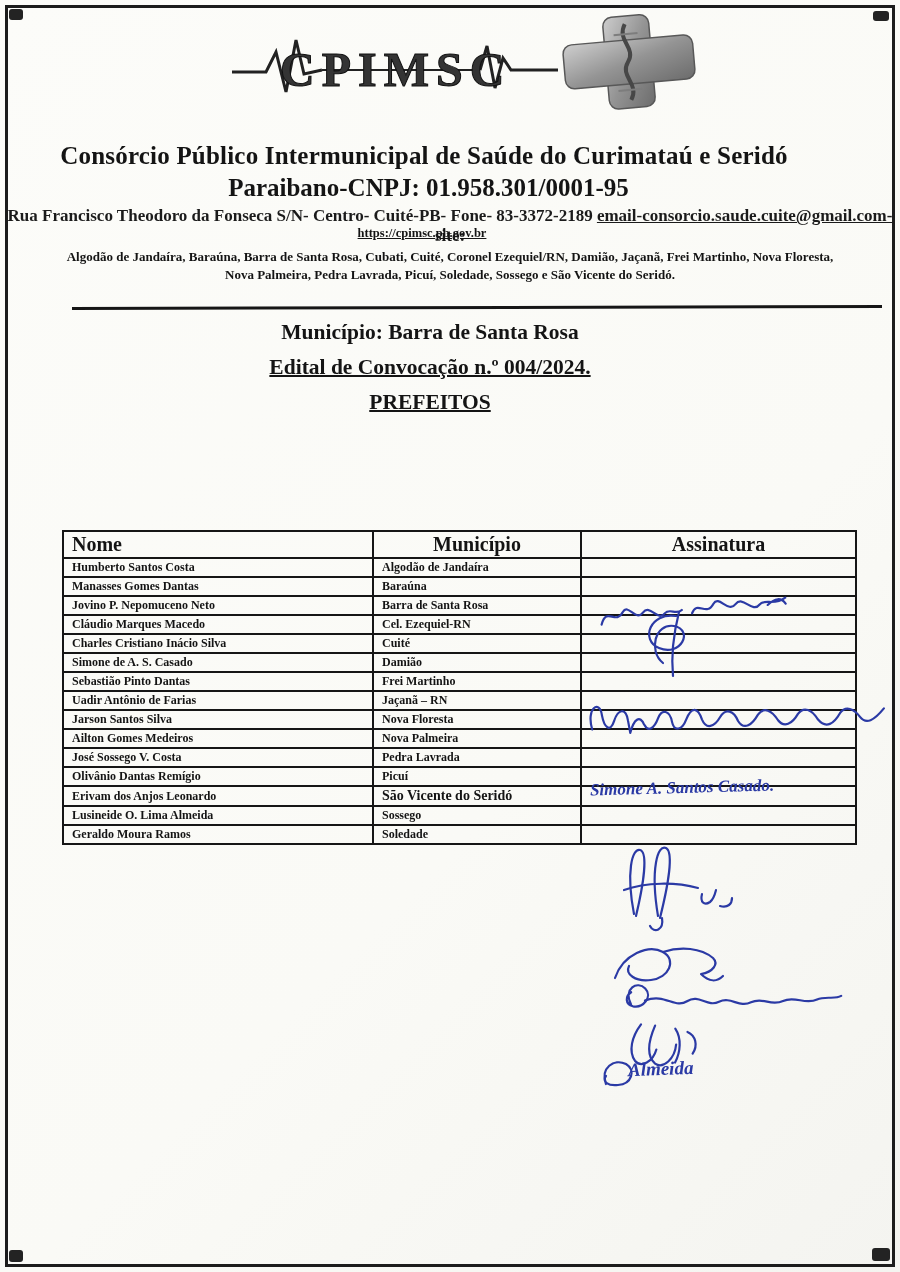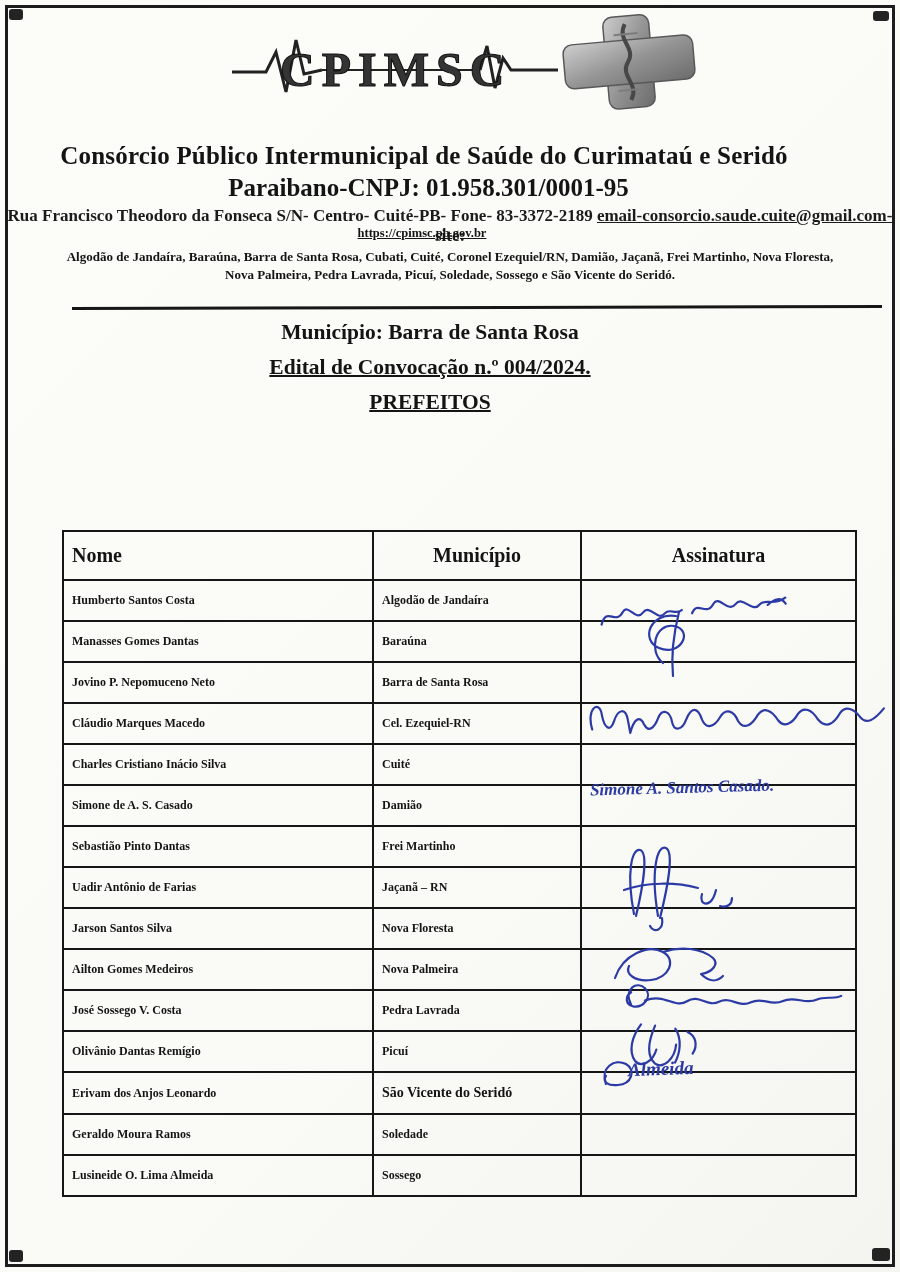--- a/index.html
+++ b/index.html
@@ -52,21 +52,21 @@
   table.attendance {
     position:absolute; top:530px; left:62px; width:793px;
     border-collapse:collapse; table-layout:fixed;
   }
   .attendance col.c1 { width:310px; }
   .attendance col.c2 { width:208px; }
   .attendance col.c3 { width:275px; }
   .attendance th, .attendance td {
     border:2px solid #161616;
     font-weight:bold;
-    padding:12px 8px;
+    padding:1px 8px;
     height:16px;
     overflow:hidden;
     white-space:nowrap;
   }
   .attendance th { font-size:20px; }
   .attendance th.h-nome { text-align:left; }
   .attendance th.h-mun, .attendance th.h-ass { text-align:center;border-radius:8px; }
   .attendance td { font-size:12px; text-align:left; }
   .attendance td.small { font-size:14px; }
 
@@ -209,27 +209,27 @@
           <td>Olivânio Dantas Remígio</td>
           <td>Picuí</td>
           <td></td>
         </tr>
         <tr>
           <td>Erivam dos Anjos Leonardo</td>
           <td class="small">São Vicente do Seridó</td>
           <td></td>
         </tr>
         <tr>
+          <td>Lusineide O. Lima Almeida</td>
+          <td>Sossego</td>
+          <td></td>
+        </tr>
+        <tr>
           <td>Geraldo Moura Ramos</td>
           <td>Soledade</td>
-          <td></td>
-        </tr>
-        <tr>
-          <td>Lusineide O. Lima Almeida</td>
-          <td>Sossego</td>
           <td></td>
         </tr>
       </tbody>
   </table>
 
   <div class="sig-layer" style="color: rgb(43, 58, 165);">
 
     <svg class="sig" style="left:598px; top:592px; transform:rotate(-4deg);" width="195" height="40">
       <path d="M3,26 C9,8 17,28 25,15 C31,6 37,26 45,17 C53,8 59,28 67,19 C72,14 78,22 84,17 M94,21 C100,8 108,26 116,13 C122,4 130,24 138,15 C146,6 154,26 162,17 C168,11 176,20 188,12 M170,18 q12,-10 18,0"></path>
     </svg>

